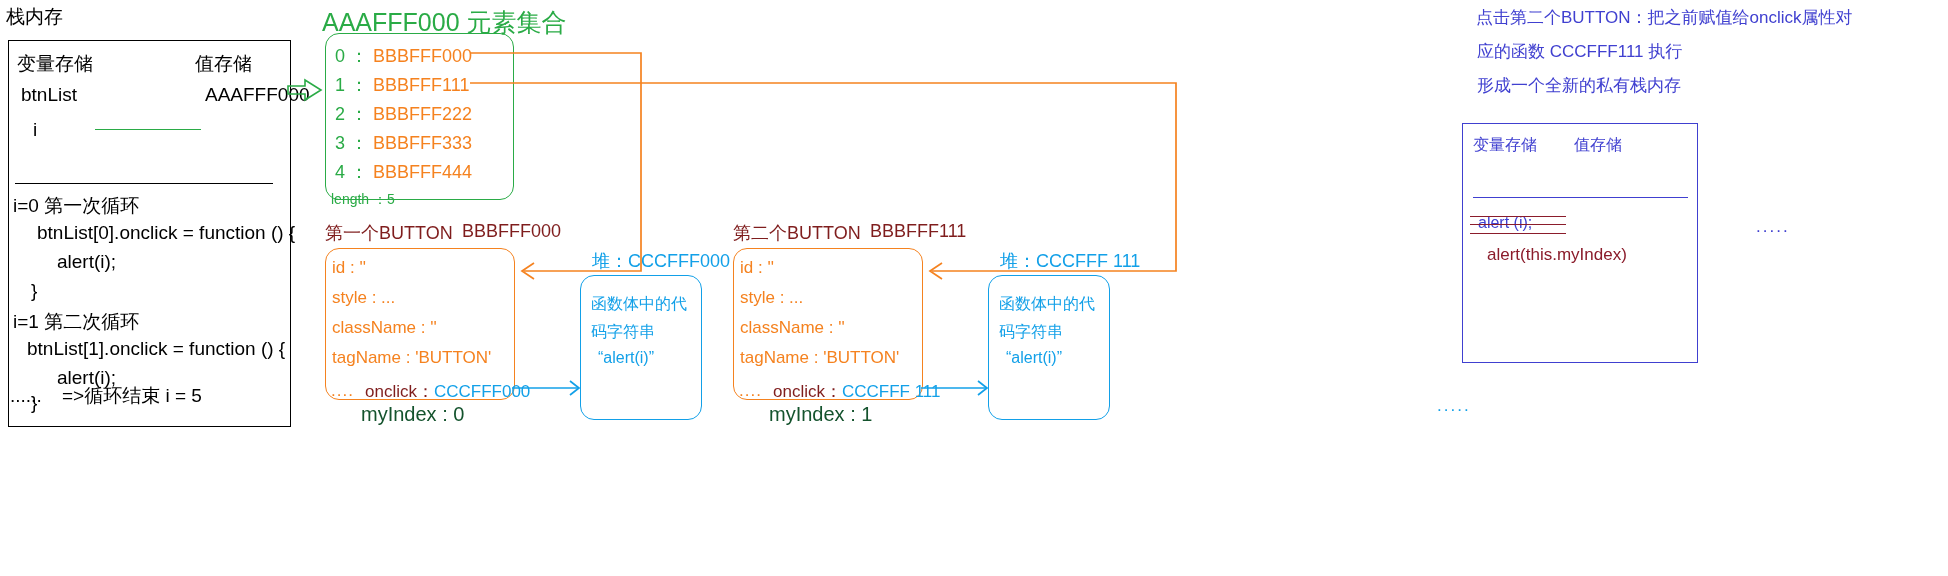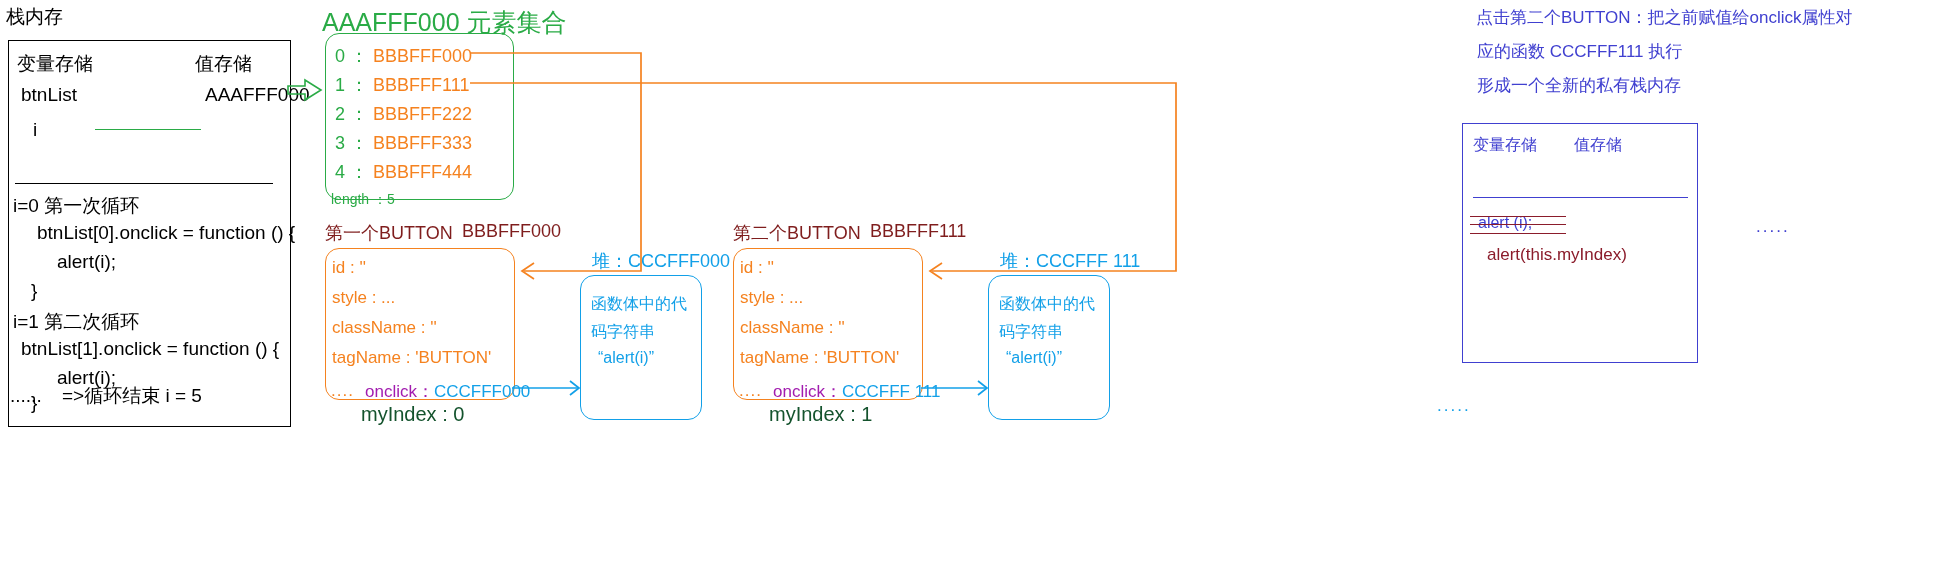--- a/index.html
+++ b/index.html
@@ -7,21 +7,21 @@
     width:1948px;height:576px;position:relative;overflow:hidden;
     font-family:"Liberation Sans","DejaVu Sans",sans-serif;
     -webkit-font-smoothing:antialiased;
   }
   .abs{position:absolute;white-space:nowrap;}
 
   
   .c-black{color:#000000;}
   .c-green{color:#2aab46;}
   .c-blue{color:#12a0e8;}
-  .c-darkred{color:#a21caf;}
+  .c-darkred{color:#7f1d1d;}
 
   
   #stack-title{left:6px;top:4px;font-size:19px;}
   #stack-box{
     left:8px;top:40px;width:283px;height:387px;
     border:1.5px solid #000;box-sizing:border-box;background:#fff;
   }
   #stack-box .row{position:absolute;font-size:19px;color:#000;}
   #stack-divider{
     position:absolute;left:6px;top:142px;width:258px;height:0;
@@ -100,21 +100,21 @@
 
   <div class="row" style="left:24px;top:78px;">i</div>
 
   <div id="stack-divider"></div>
 
   <div class="row" style="left:4px;top:152px;">i=0  第一次循环</div>
   <div class="row" style="left:20px;top:181px;margin-left:8px;">btnList[0].onclick = function () {</div>
   <div class="row" style="left:48px;top:210px;">alert(i);</div>
   <div class="row" style="left:22px;top:239px;">}</div>
   <div class="row" style="left:4px;top:268px;">i=1 第二次循环</div>
-  <div class="row" style="left:12px;top:297px;">btnList[1].onclick = function () {</div>
+  <div class="row" style="left:18px;top:297px;">btnList[1].onclick = function () {</div>
   <div class="row" style="left:48px;top:326px;">alert(i);</div>
   <div class="row" style="left:22px;top:351px;">}</div>
 
   <div class="row" style="left:2px;top:341px;"></div>
   <div class="row" style="left:2px;top:345px;"></div>
 </div>
 <div class="abs c-black" style="left:10px;top:385px;font-size:19px;">......</div>
 <div class="abs c-black" style="left:62px;top:383px;font-size:19px;">=&gt;循环结束 i = 5</div>
 
 <svg id="green-arrow" viewBox="0 0 36 24">

